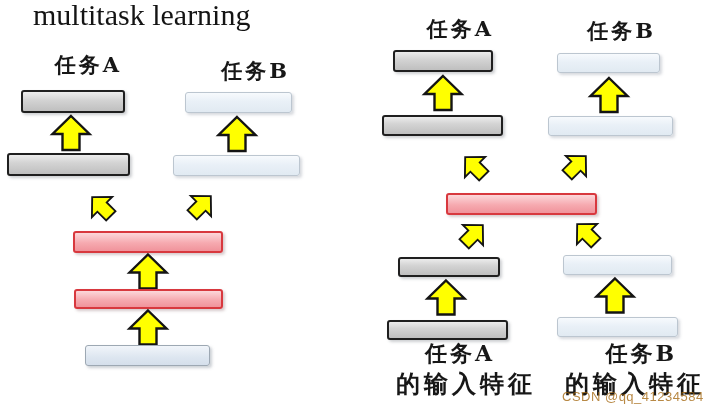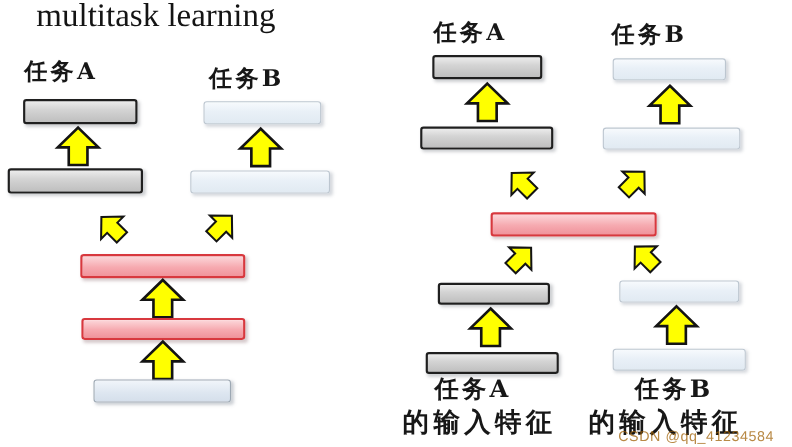--- a/index.html
+++ b/index.html
@@ -16,21 +16,21 @@
     left: 33px; top: -2px;
     font-size: 30px;
     color: #141414;
     font-family: "Liberation Serif", "DejaVu Serif", serif;
     white-space: nowrap;
   }
   .cjk-label {
     position: absolute;
     font-weight: bold;
     color: #171717;
-    text-align: left;
+    text-align: right;
     letter-spacing: 3px;
     white-space: nowrap;
     font-family: "DejaVu Serif", serif;
   }
   .lbl-21 { font-size: 21px; }
   .lbl-24 { font-size: 24px; letter-spacing: 4px; }
   .bar {
     position: absolute;
     border-radius: 3px;
     box-sizing: border-box;

